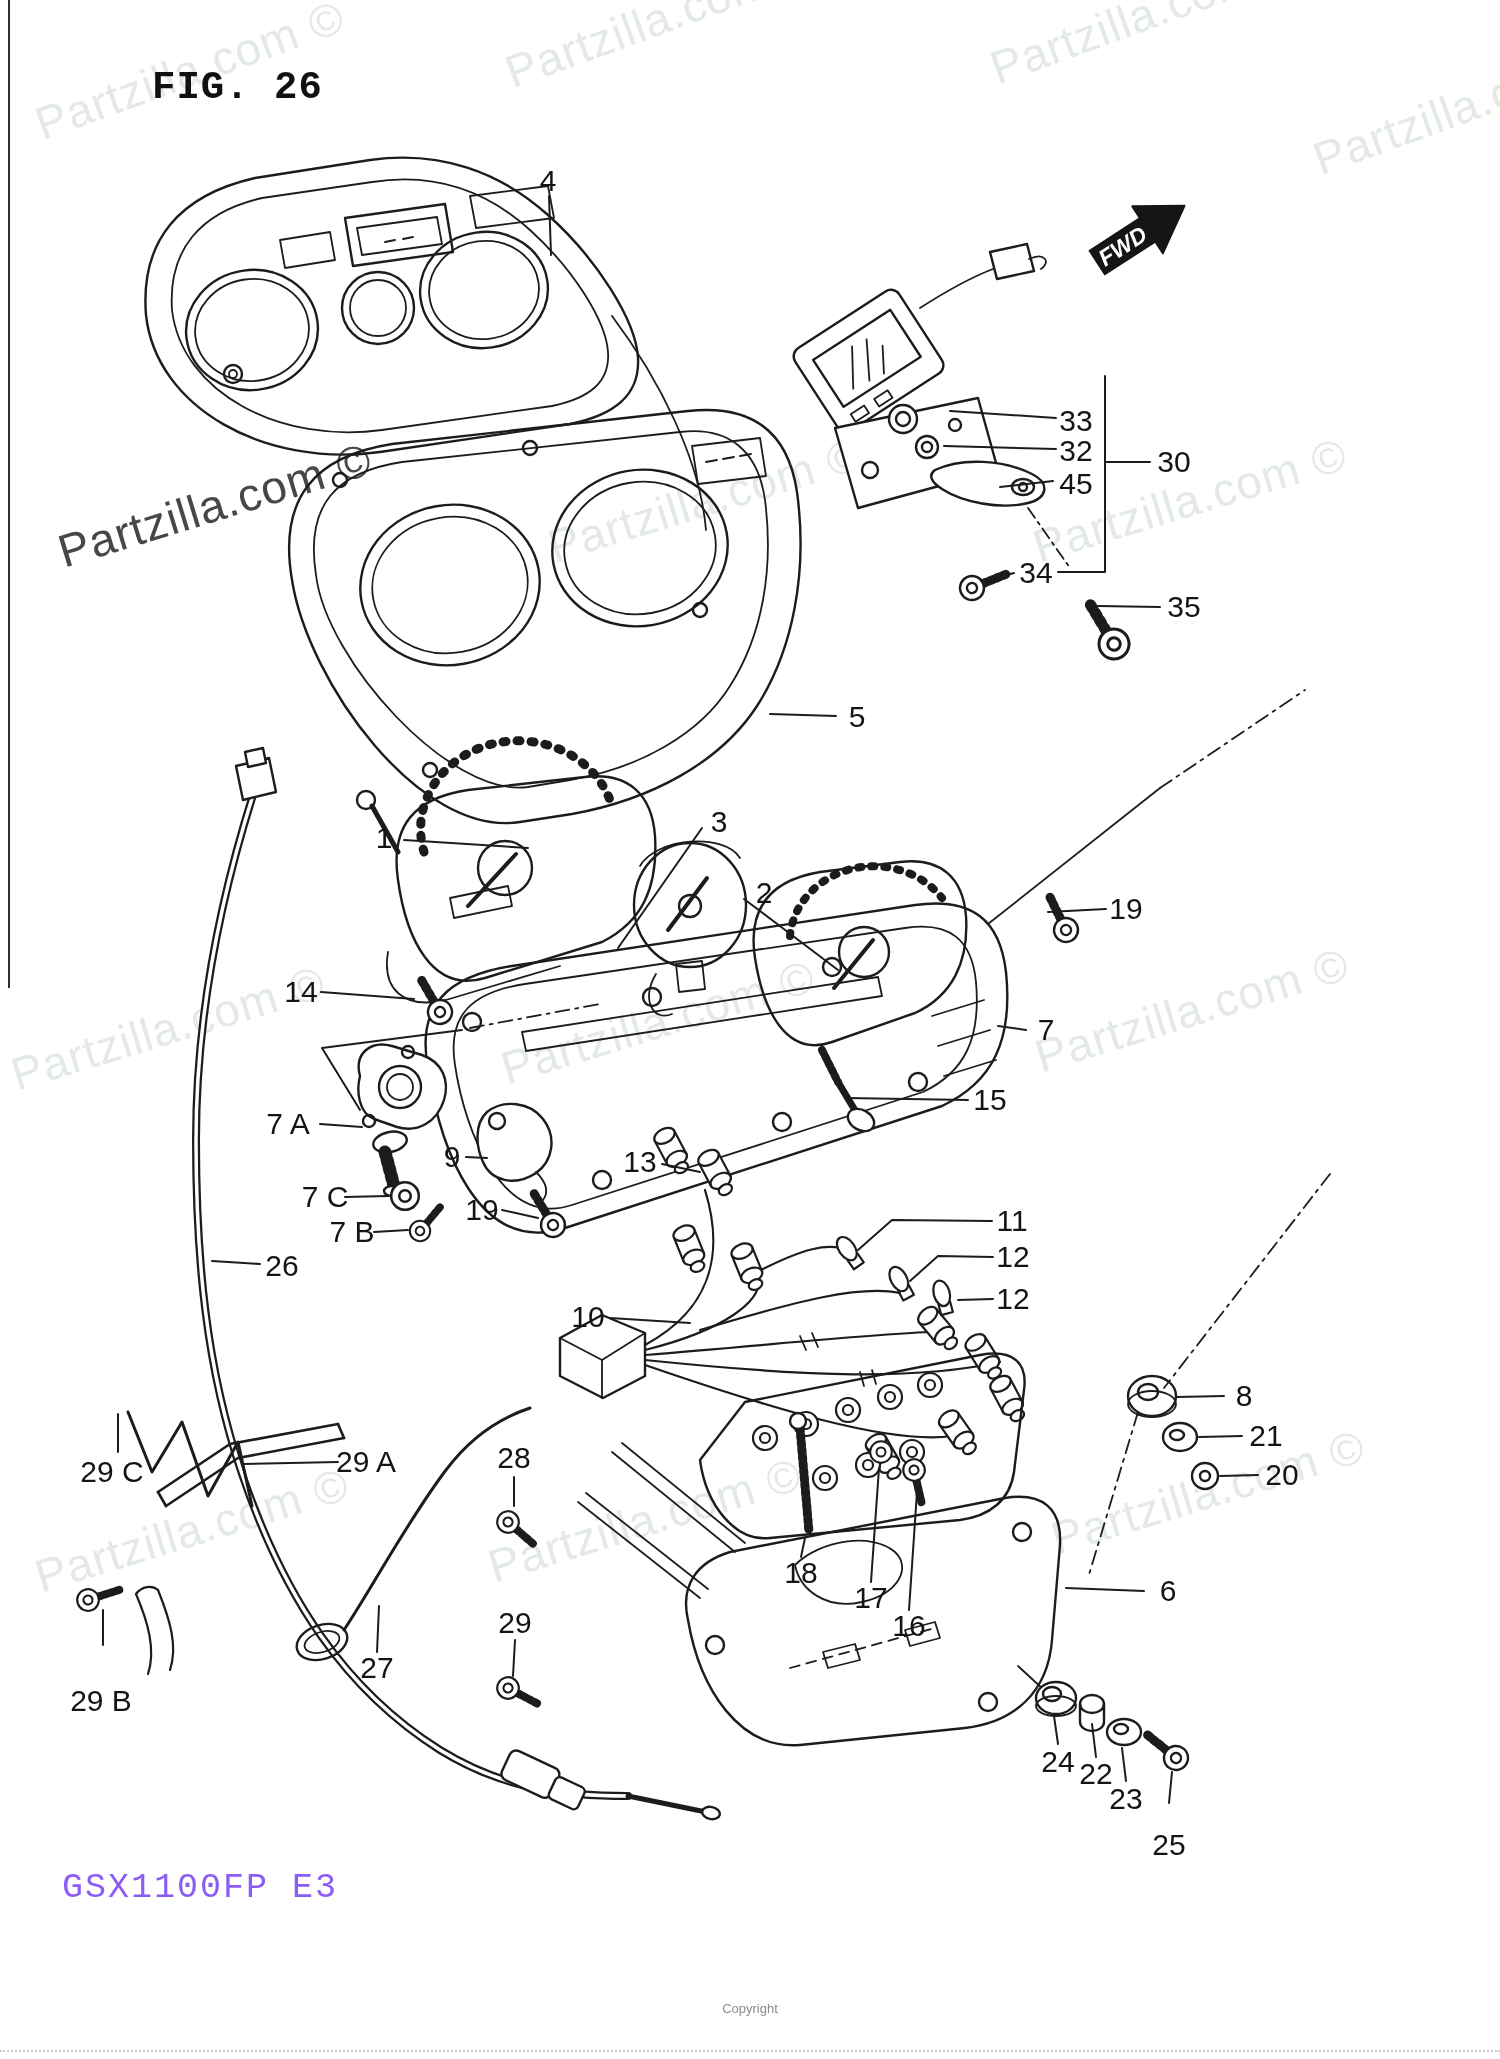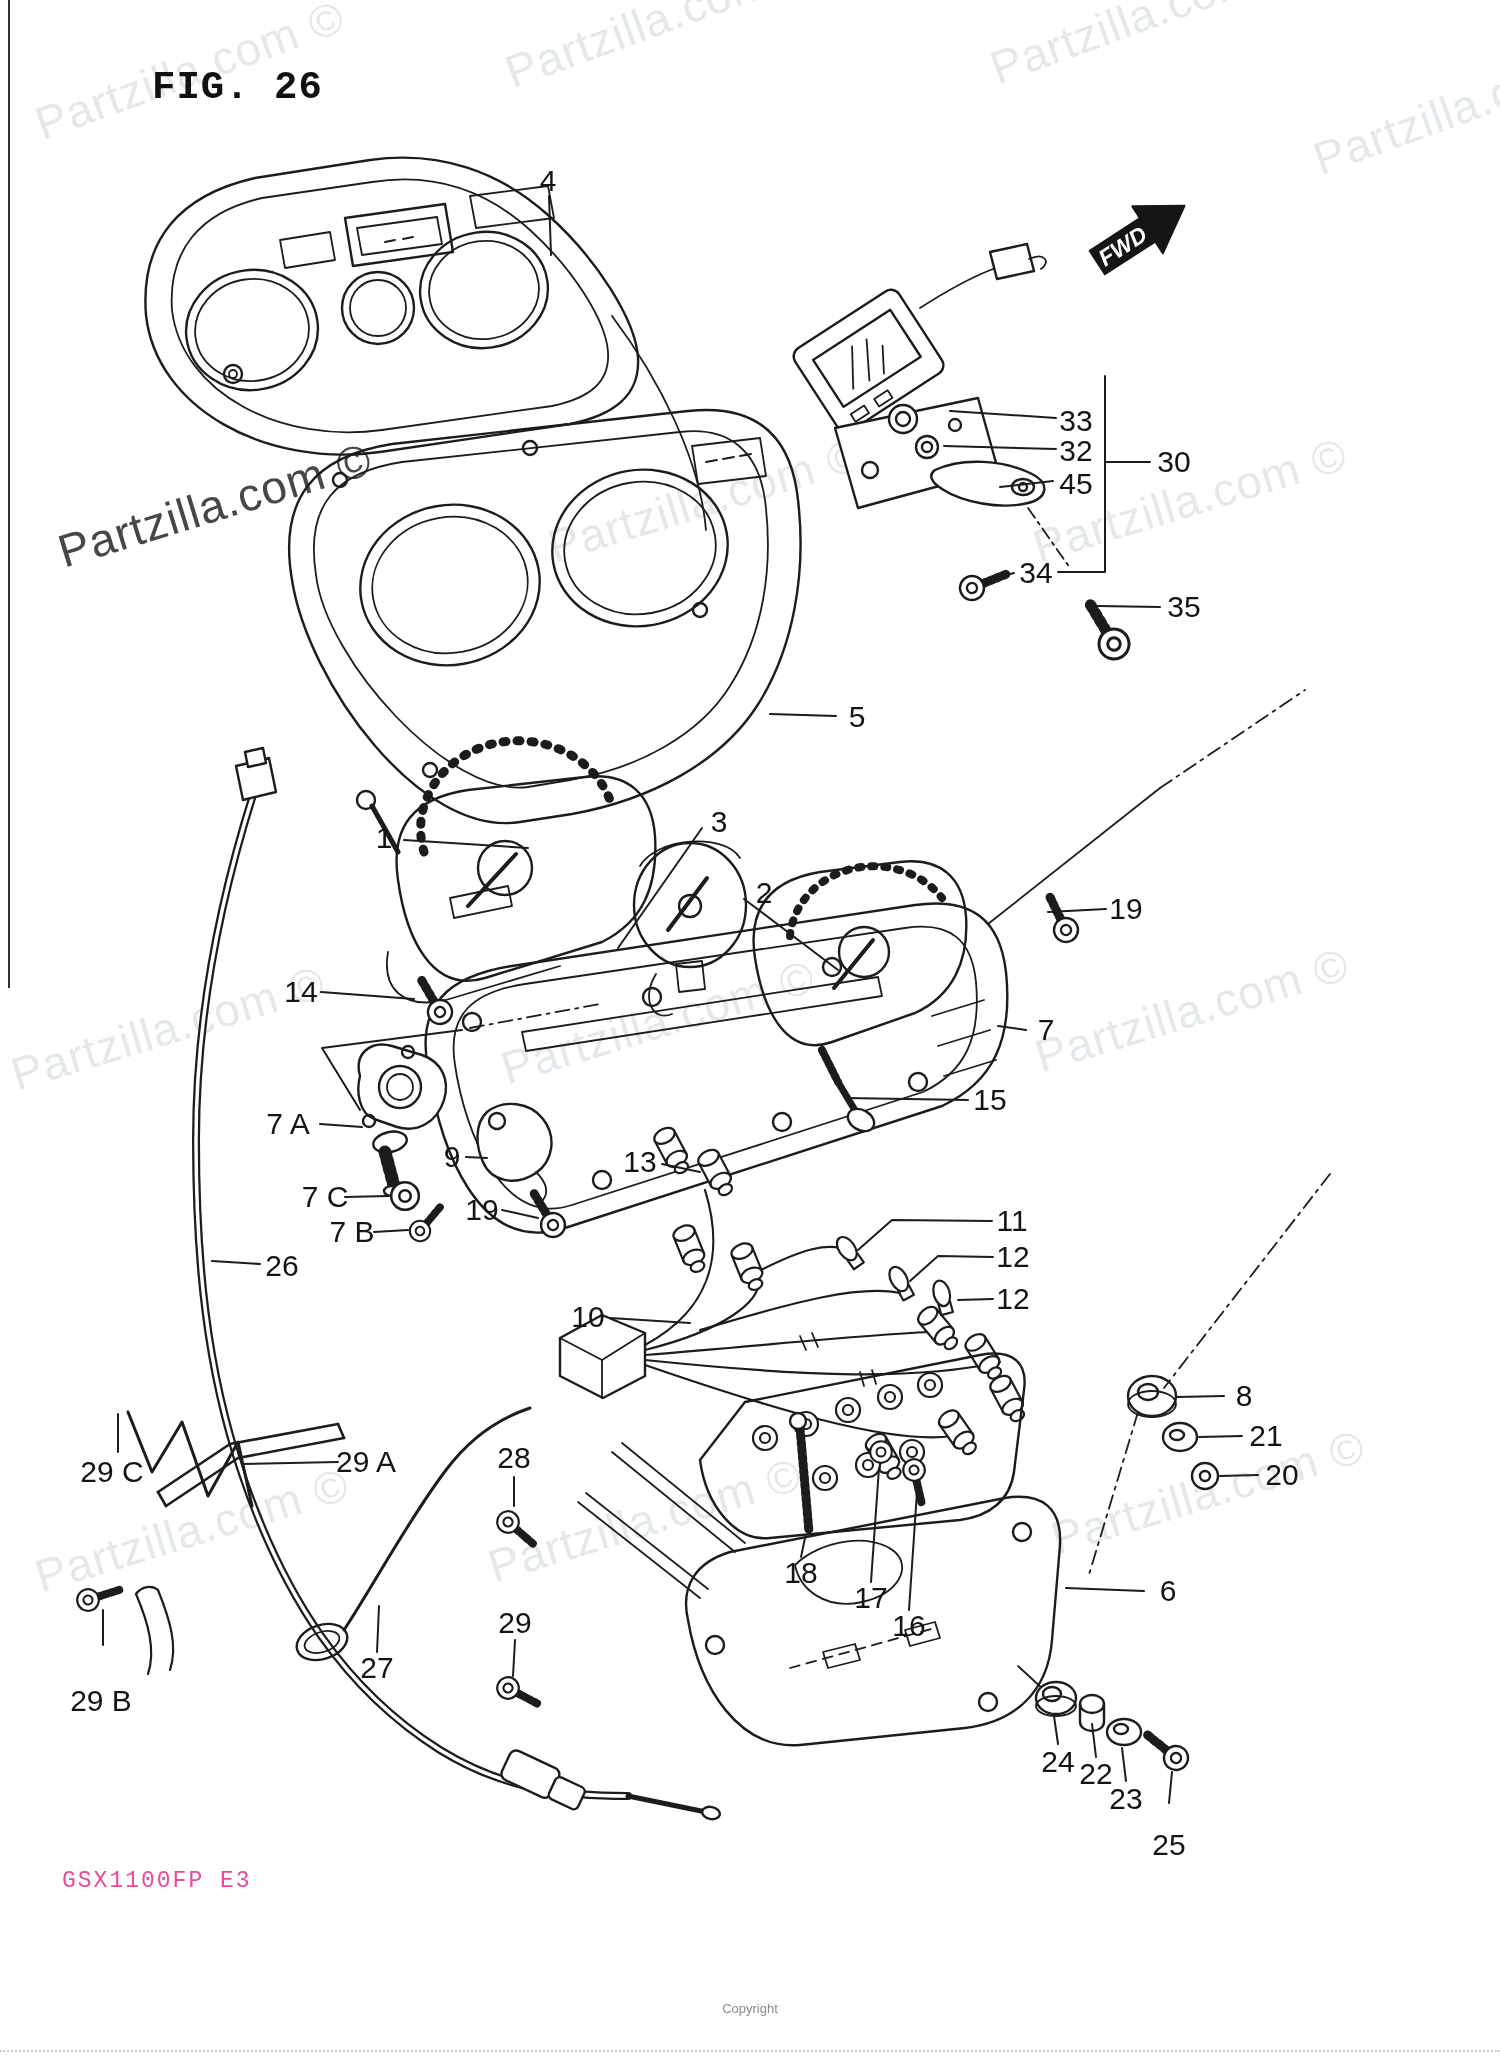--- a/index.html
+++ b/index.html
@@ -7,21 +7,21 @@
         font-family:"Liberation Sans",sans-serif;}
   .frame-border{position:absolute;left:8px;top:0;width:2px;height:988px;background:#2f2f2f;}
   #watermarks{position:absolute;inset:0;z-index:1;}
   .wm{position:absolute;white-space:nowrap;font-family:"Liberation Sans",sans-serif;
       font-size:46px;font-weight:400;letter-spacing:1px;}
   .wm.dark{opacity:.88;}
   svg.diagram{position:absolute;left:0;top:0;z-index:2;}
   .fig-title{position:absolute;left:152px;top:66px;z-index:3;font-size:39px;font-weight:700;
              letter-spacing:1px;color:#111;font-family:Liberation Mono, monospace;}
   .model-code{position:absolute;left:62px;top:1868px;z-index:3;font-family:"Liberation Mono",monospace;
-              font-size:23px;color:#ec4899;letter-spacing:2px;}
+              font-size:35px;color:#8b5cf6;letter-spacing:2px;}
   #callouts{position:absolute;inset:0;z-index:4;}
   .part-label{position:absolute;transform:translate(-50%,-50%);font-size:30px;color:#141414;
               white-space:nowrap;cursor:pointer;line-height:1;}
   .footer{position:absolute;left:0;top:2002px;width:100%;z-index:3;text-align:center;
           font-size:13px;color:#8b8b8b;line-height:1.15;}
   .dotted-rule{position:absolute;left:0;top:2050px;width:100%;border-top:2px dotted #cccccc;z-index:3;}
 </style>
 </head>
 <body>
 

